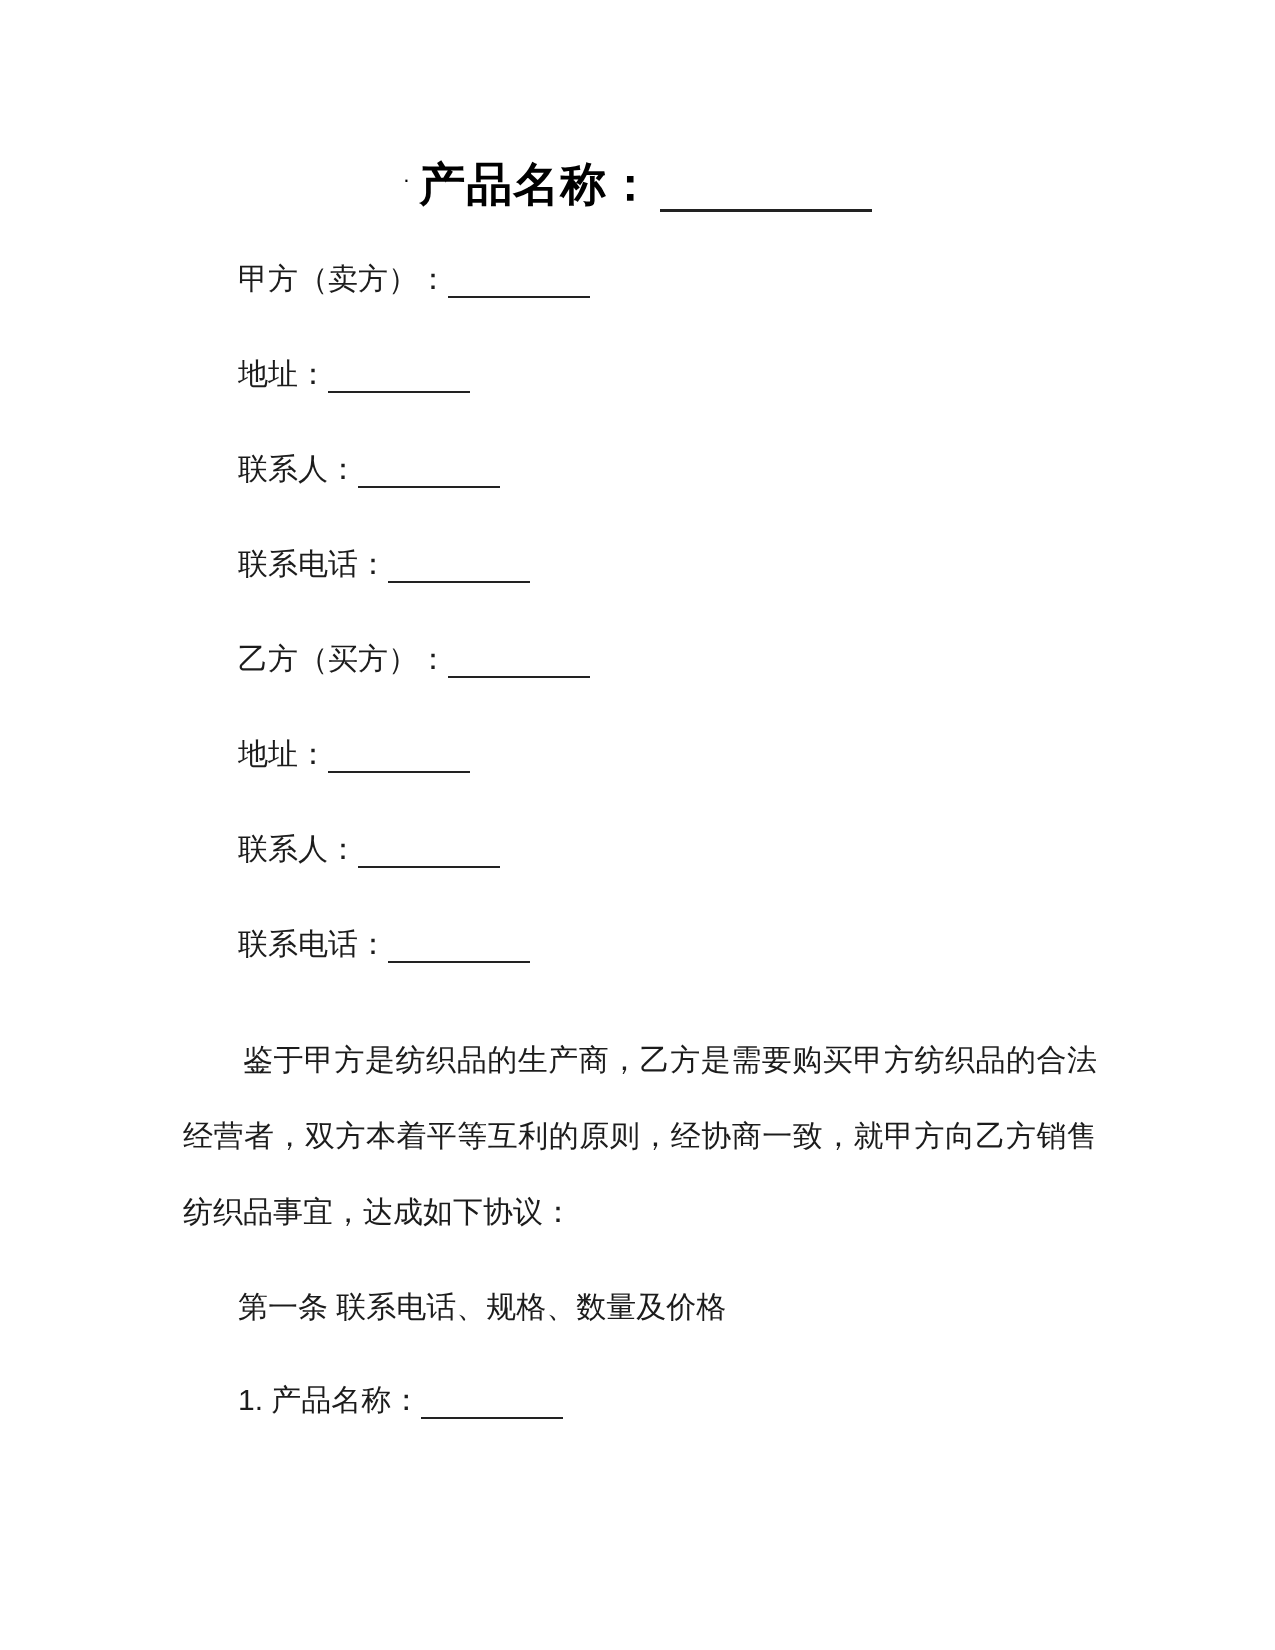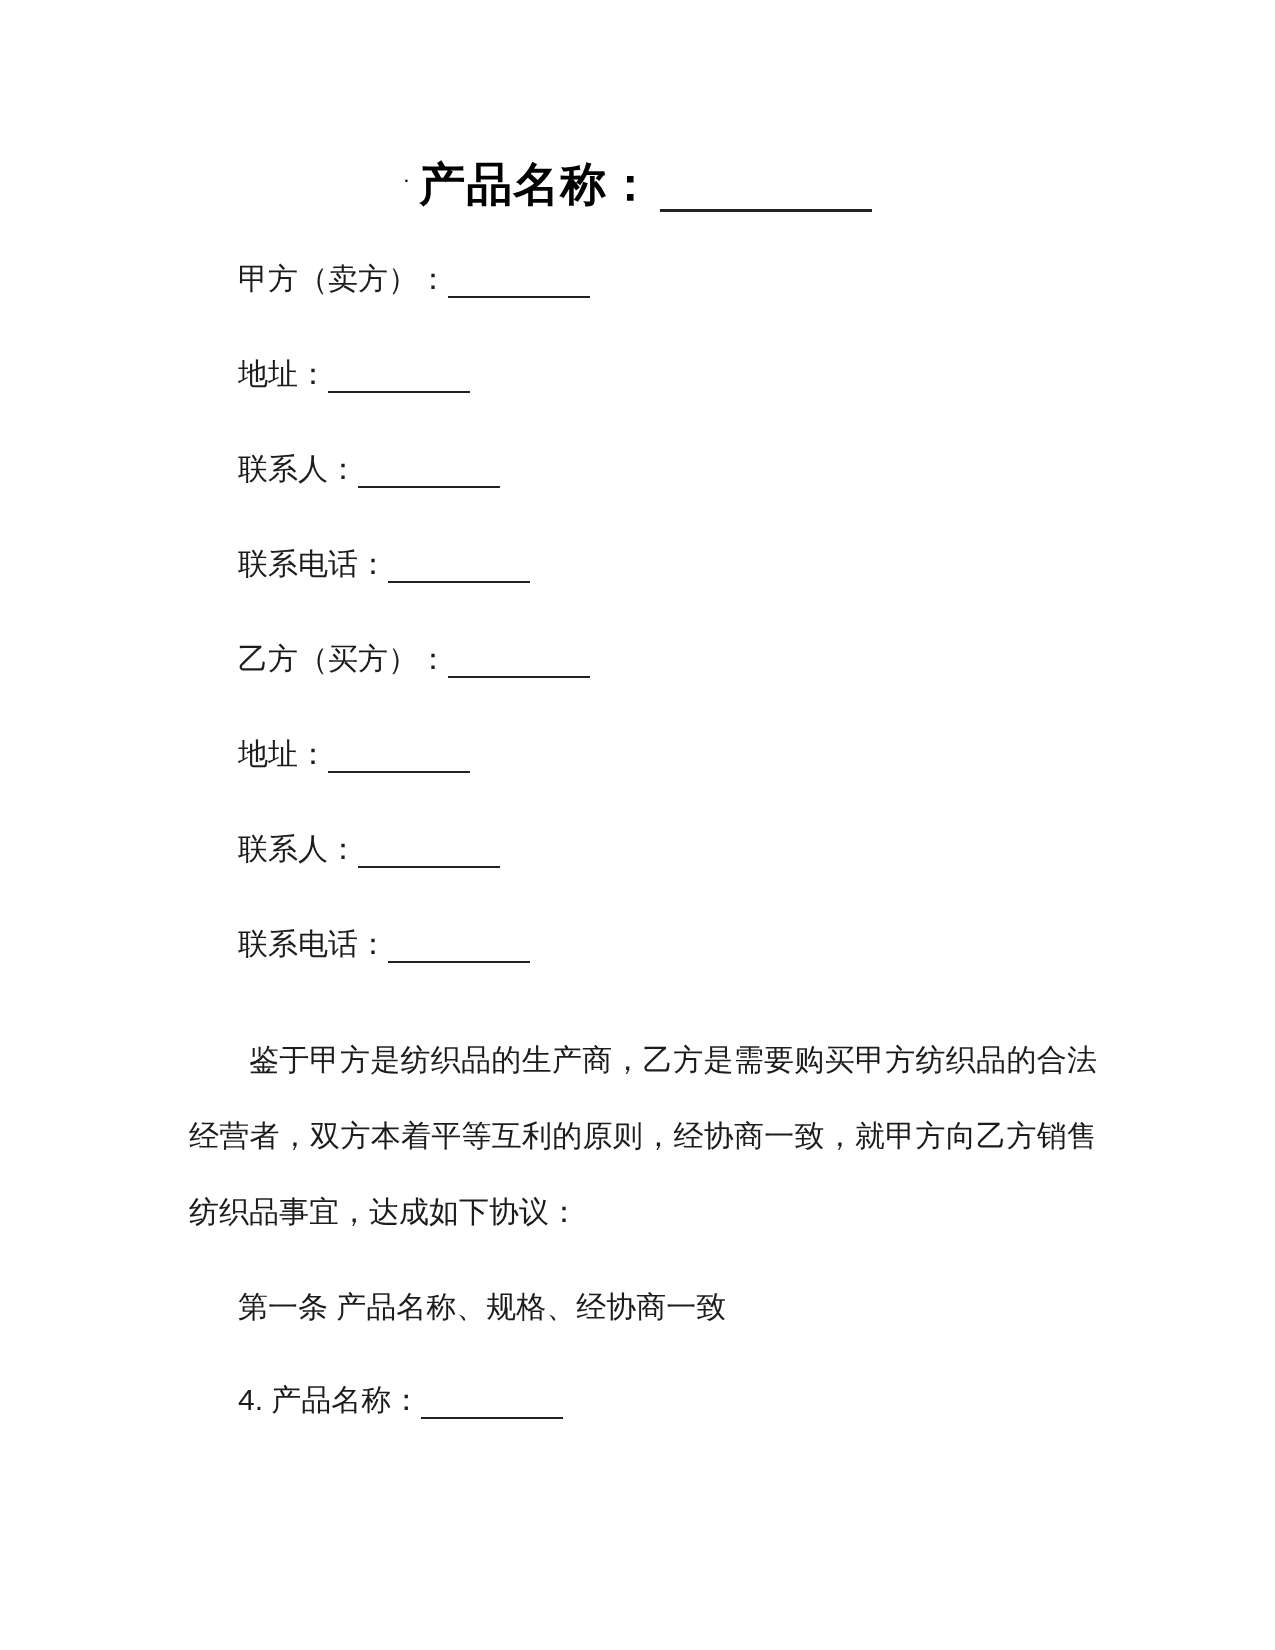--- a/index.html
+++ b/index.html
@@ -37,21 +37,21 @@
   .field {
     font-size: 30px;
     line-height: 34px;
     margin: 0 0 59px 0;
     text-indent: 2em;
     white-space: nowrap;
   }
   .preamble {
     font-size: 30px;
     line-height: 76px;
-    margin: 8px 0 0 11px;
+    margin: 8px 0 0 5px;
     text-align: justify;
     text-indent: 2em;
     color: #1c1c1c;
   }
   .clause-heading {
     font-size: 30px;
     line-height: 34px;
     margin: 40px 0 59px 0;
     text-indent: 2em;
     white-space: nowrap;
@@ -94,17 +94,17 @@
   <div class="field"><span>乙方（买方）：</span><span class="blank blank-field">__________</span></div>
 
   <div class="field"><span>地址：</span><span class="blank blank-field">__________</span></div>
 
   <div class="field"><span>联系人：</span><span class="blank blank-field">__________</span></div>
 
   <div class="field"><span>联系电话：</span><span class="blank blank-field">__________</span></div>
 
   <p class="preamble">鉴于甲方是纺织品的生产商，乙方是需要购买甲方纺织品的合法经营者，双方本着平等互利的原则，经协商一致，就甲方向乙方销售纺织品事宜，达成如下协议：</p>
 
-  <div class="clause-heading">第一条 产品名称、规格、经协商一致</div>
+  <div class="clause-heading">第一条 联系电话、规格、数量及价格</div>
 
-  <div class="field"><span>4. 产品名称：</span><span class="blank blank-field">__________</span></div>
+  <div class="field"><span>1. 产品名称：</span><span class="blank blank-field">__________</span></div>
 
 </div>
 
 </body></html>

